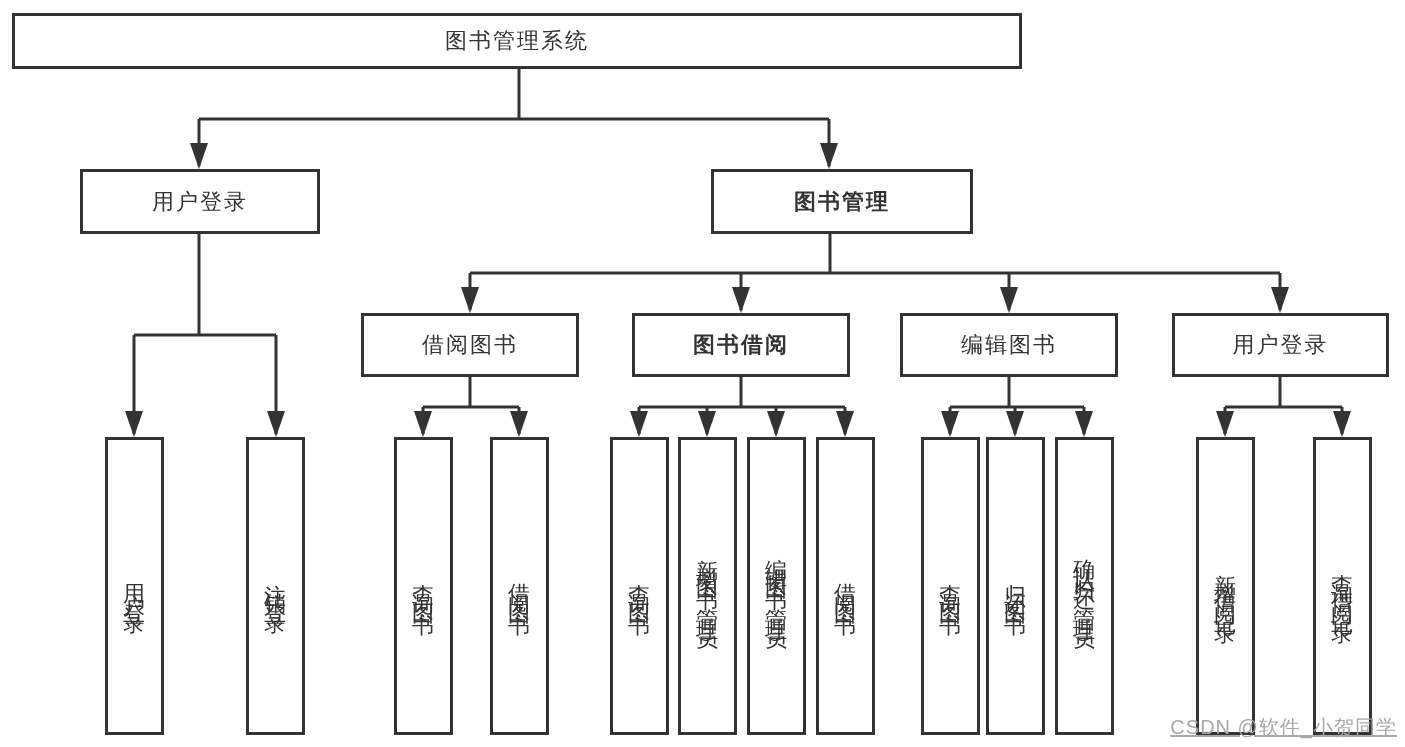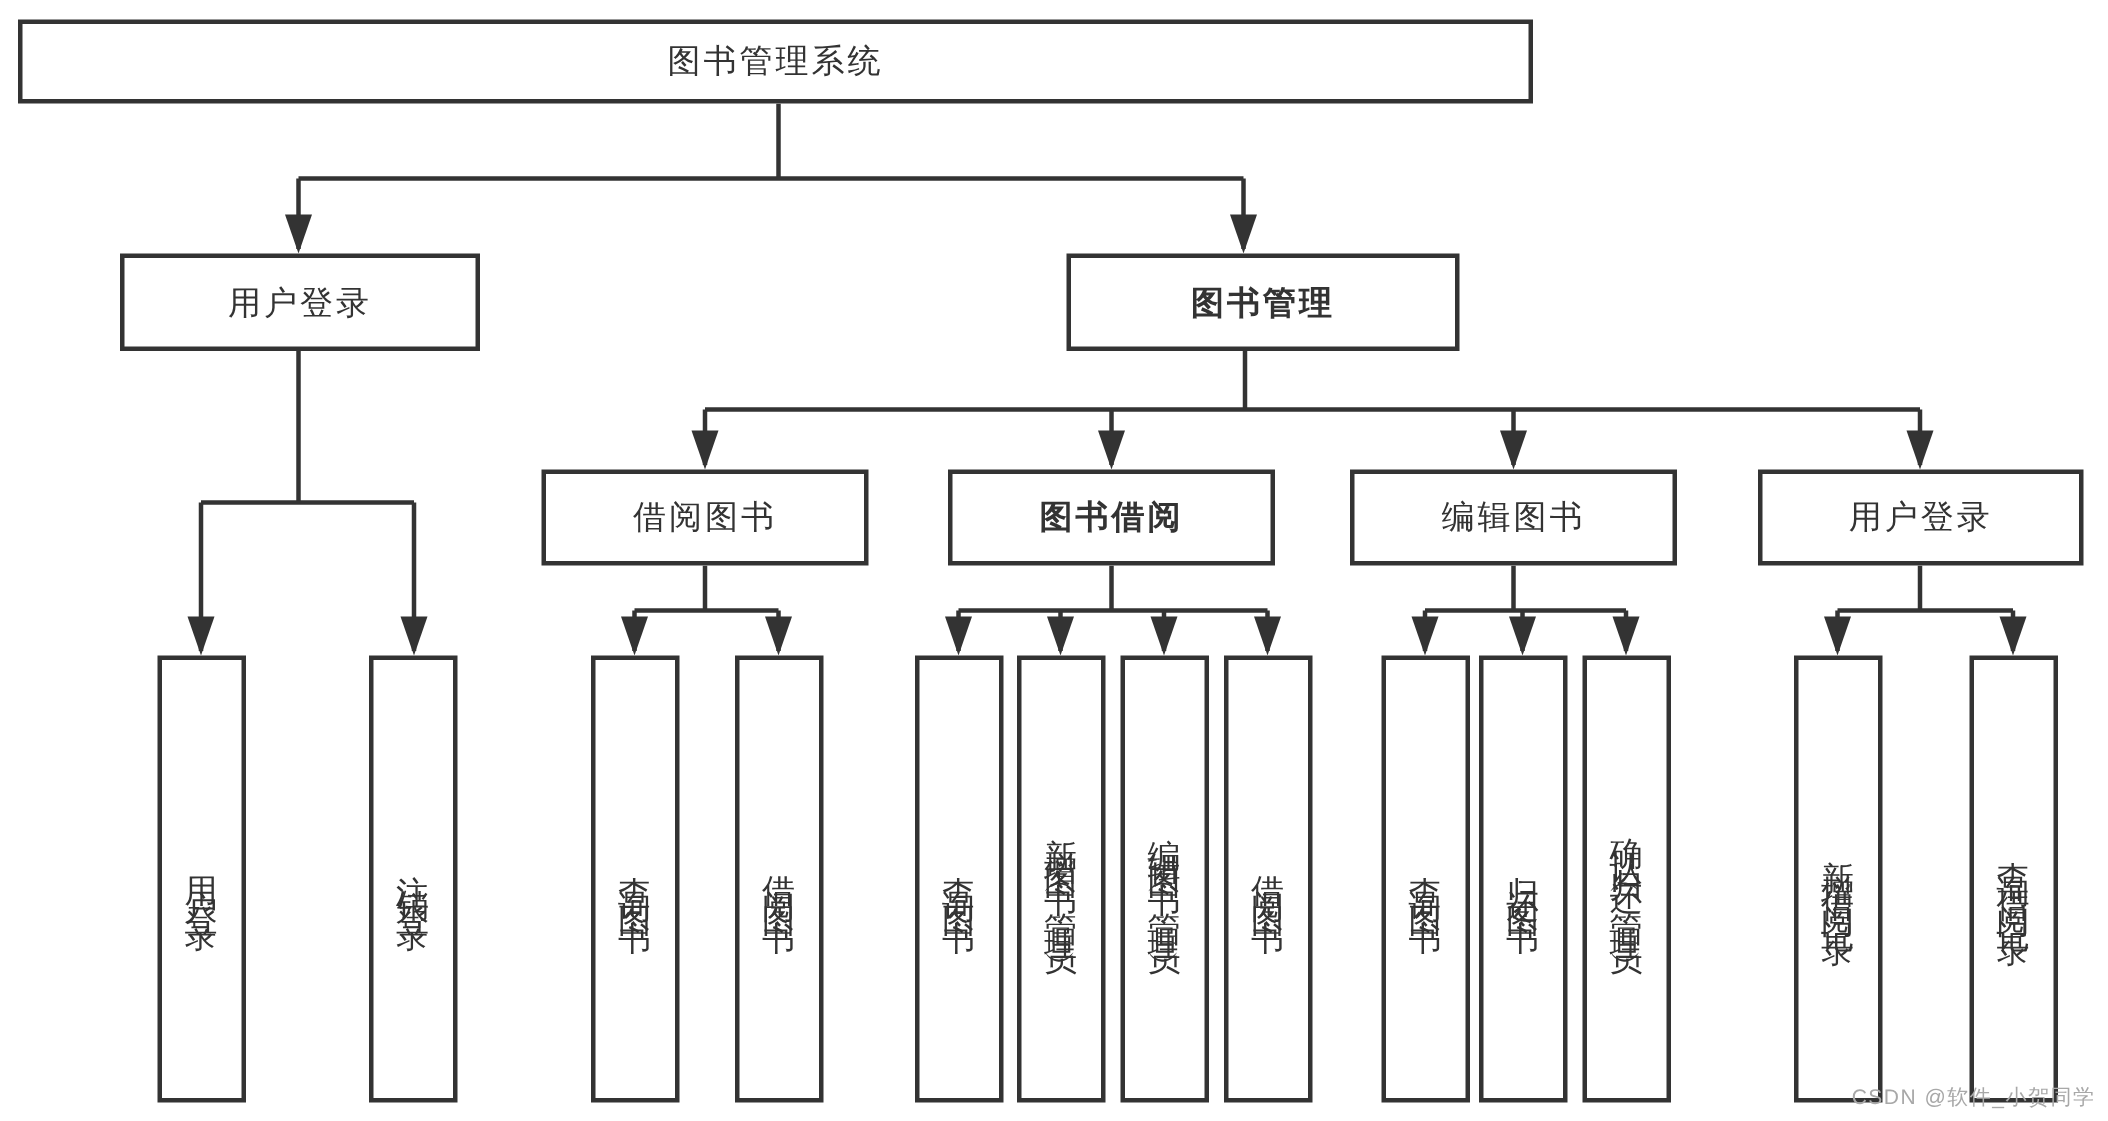--- a/index.html
+++ b/index.html
@@ -44,22 +44,23 @@
   
   .leaf{width:59px;top:437px;height:298px;}
   .l-1a{left:105px;} .l-1b{left:246px;}
   .l-2a{left:394px;} .l-2b{left:490px;}
   .l-3a{left:610px;} .l-3b{left:678px;} .l-3c{left:747px;} .l-3d{left:816px;}
   .l-4a{left:921px;} .l-4b{left:986px;} .l-4c{left:1055px;}
   .l-5a{left:1196px;} .l-5b{left:1313px;}
   .watermark{
     position:absolute;right:8px;bottom:6px;
     color:var(--watermark,#a8a8a8);
-    font-size:14px;letter-spacing:1px;
+    font-size:20px;letter-spacing:1px;
     pointer-events:none;
+    text-decoration:underline;
   }
 </style>
 </head>
 <body>
 
 <div class="canvas">
 
   <svg class="connectors" viewBox="0 0 1405 747" xmlns="http://www.w3.org/2000/svg">
 
     <g>

